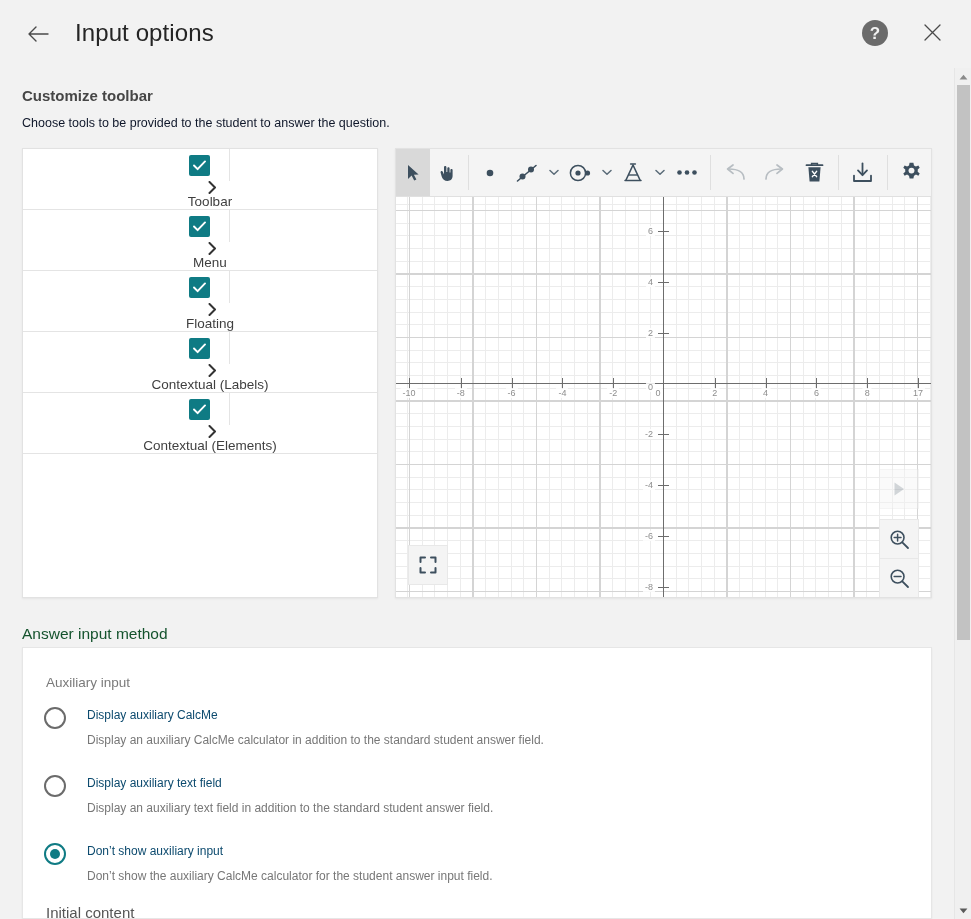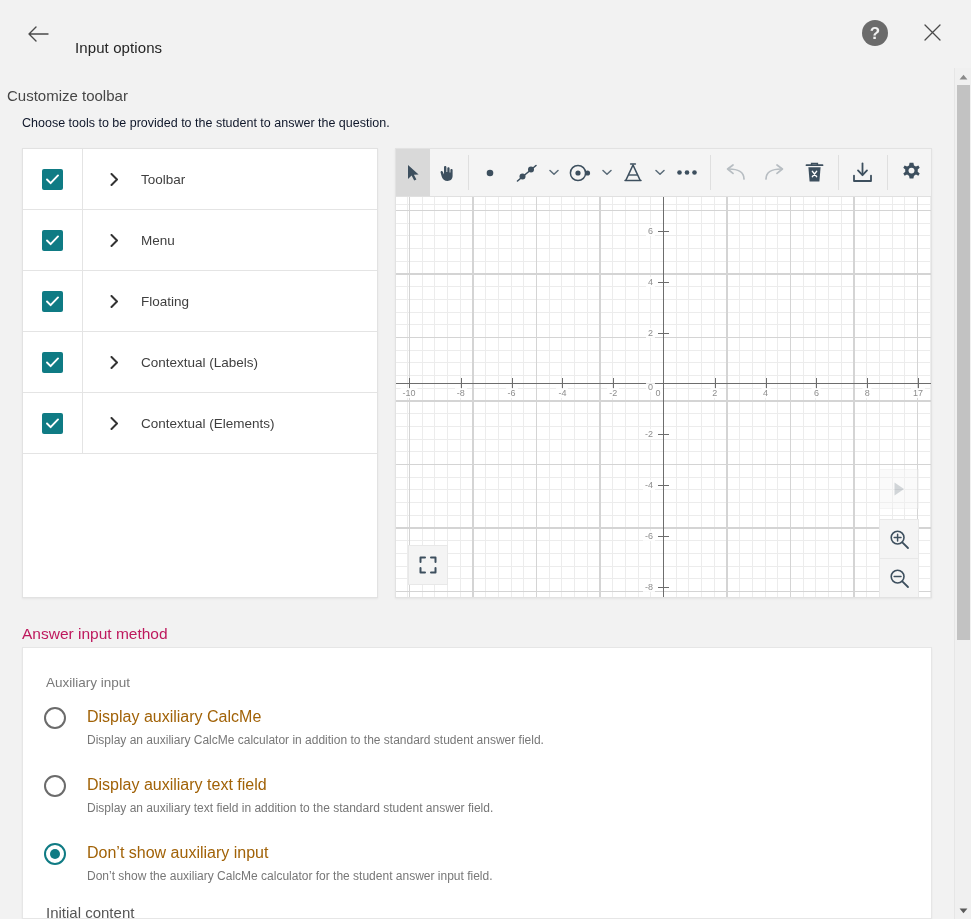--- a/index.html
+++ b/index.html
@@ -27,25 +27,24 @@
   .back-btn {
     position: absolute;
     left: 22px; top: 18px;
     width: 32px; height: 32px;
     display: flex; align-items: center; justify-content: center;
     cursor: pointer;
   }
   .page-title {
     position: absolute;
     left: 75px; top: 19px;
-    font-size: 15px;
+    font-size: 24px;
     font-weight: 400;
     color: #252525;
     letter-spacing: 0.1px;
-    margin-top: 20px;
   }
   .help-btn {
     position: absolute;
     left: 862px; top: 20px;
     width: 26px; height: 26px;
     cursor: pointer;
   }
   .help-circle {
     width: 26px; height: 26px;
     border-radius: 50%;
@@ -69,42 +68,43 @@
     position: absolute;
     font-size: 15px;
     color: #464646;
     font-weight: 400;
   }
   .sec-sub {
     position: absolute;
     font-size: 12.5px;
     color: #0f172a;
   }
-  #customize-title { left: 7px; top: 87px; }
+  #customize-title { left: 22px; top: 87px; font-weight: bold; }
   #customize-sub   { left: 22px; top: 116px; }
-  #answer-title    { left: 22px; top: 625px; font-size: 15.5px; color: #be185d;}
+  #answer-title    { left: 22px; top: 625px; font-size: 15.5px; color: #14532d;}
   #initial-title   { left: 46px; top: 904px; font-size: 15px; color: #555; }
 
   
   .list-panel {
     position: absolute;
     left: 22px; top: 148px;
     width: 356px; height: 450px;
     background: #ffffff;
     border: 1px solid #e2e2e2;
     box-sizing: border-box;
     box-shadow: 0 1px 2px rgba(0,0,0,0.06);
   }
   .list-row {
     position: relative;
     height: 60px;
     border-bottom: 1px solid #e4e4e4;
     display: flex;
     align-items: center;
     cursor: pointer;
+    flex-direction: column;
   }
   .cb-cell {
     width: 60px;
     height: 100%;
     border-right: 1px solid #e4e4e4;
     display: flex;
     align-items: center;
     justify-content: center;
     box-sizing: border-box;
   }
@@ -284,22 +284,22 @@
     position: absolute;
     left: 50%; top: 50%;
     transform: translate(-50%,-50%);
     width: 10px; height: 10px;
     border-radius: 50%;
     background: #0f7b84;
   }
   .radio-label {
     position: absolute;
     left: 43px; top: 1px;
-    font-size: 16px;
-    color: #a16207;
+    font-size: 12px;
+    color: #0c4a6e;
     white-space: nowrap;
     cursor: pointer;
   }
   .radio-desc {
     position: absolute;
     left: 43px; top: 26px;
     font-size: 12px;
     color: #777777;
     white-space: nowrap;
     text-align: center;

